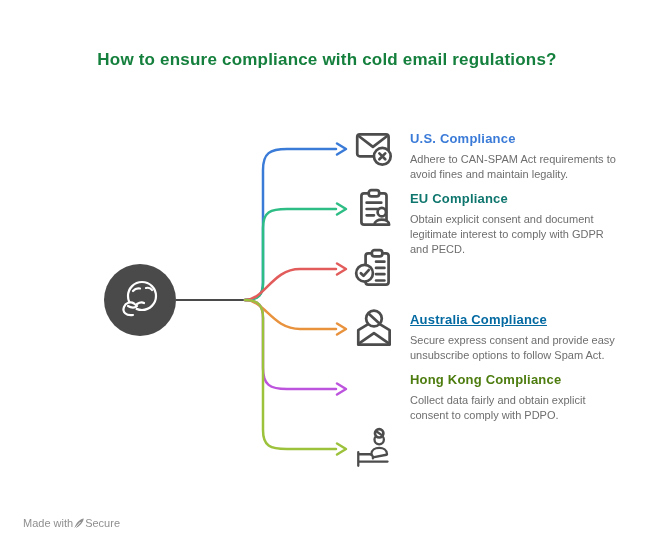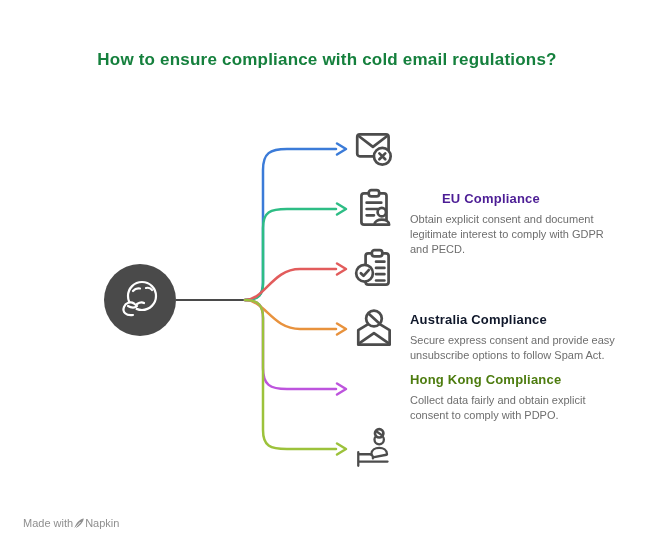--- a/index.html
+++ b/index.html
@@ -120,46 +120,51 @@
   <div class="node-icon" style="top:426px">
     <svg viewBox="0 0 44 44">
       <path class="icon-stroke-thin" d="M18.5,27 c0,-8 15,-8 15,0"></path>
       <circle class="icon-stroke-thin" cx="26" cy="13" r="4.5" fill="#ffffff"></circle>
       <circle class="icon-fillwhite" cx="26" cy="7" r="4" stroke-width="2.2"></circle>
       <path class="icon-stroke-thin" d="M23.2,5 L28.8,9"></path>
       <path class="icon-stroke-thin" d="M6,25 v13 M6,27 h11 a3,3 0 0 1 3,3 v1 M6,34 h28 M20,30 l13,-2.5"></path>
     </svg>
   </div>
 
+  <div class="item" style="top:131px">
+    <div class="item-label" style="color: rgb(59, 123, 216);">U.S. Compliance</div>
+    <div class="item-desc">Adhere to CAN-SPAM Act requirements to
+avoid fines and maintain legality.</div>
+  </div>
 
   <div class="item" style="top:191px">
-    <div class="item-label" style="color: #4c1d95; margin-left: 32px;">EU Compliance</div>
+    <div class="item-label" style="color: #0f766e;">EU Compliance</div>
     <div class="item-desc">Obtain explicit consent and document
 legitimate interest to comply with GDPR
 and PECD.</div>
   </div>
 
 
   <div class="item" style="top:312px">
-    <div class="item-label" style="color: #0f172a;">Australia Compliance</div>
+    <div class="item-label" style="color: #0369a1; text-decoration: underline;">Australia Compliance</div>
     <div class="item-desc">Secure express consent and provide easy
 unsubscribe options to follow Spam Act.</div>
   </div>
 
   <div class="item" style="top:372px">
     <div class="item-label" style="color: #4d7c0f;">Hong Kong Compliance</div>
     <div class="item-desc">Collect data fairly and obtain explicit
 consent to comply with PDPO.</div>
   </div>
 
 
   <div class="footer">
     <span>Made with</span>
     <span>
       <svg width="12" height="12" viewBox="0 0 12 12">
         <path d="M1.5,10.8 C3,5.5 7.5,1.8 10.8,1.5 C10.2,5.5 6.5,9.5 2.5,10.9 Z" fill="#8f8f8f"></path>
         <path d="M2,11 L7.5,5" stroke="#ffffff" stroke-width="1"></path>
       </svg>
     </span>
-    <span>Napkin</span>
+    <span>Secure</span>
   </div>
 
 </div>
 
 </body></html>

